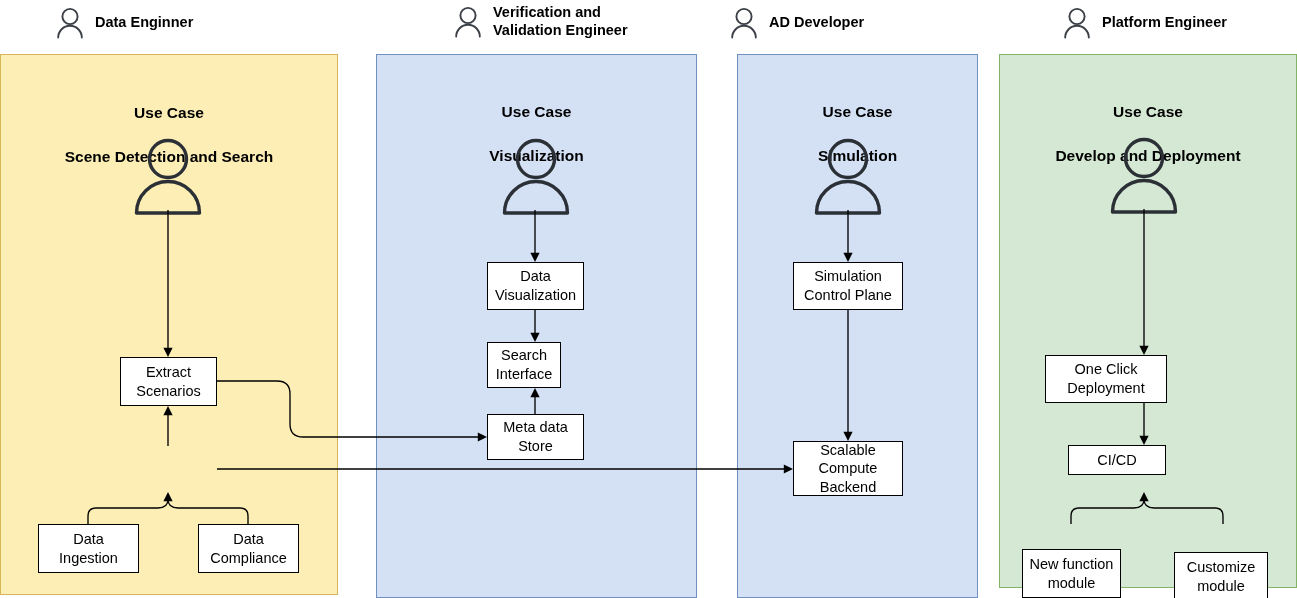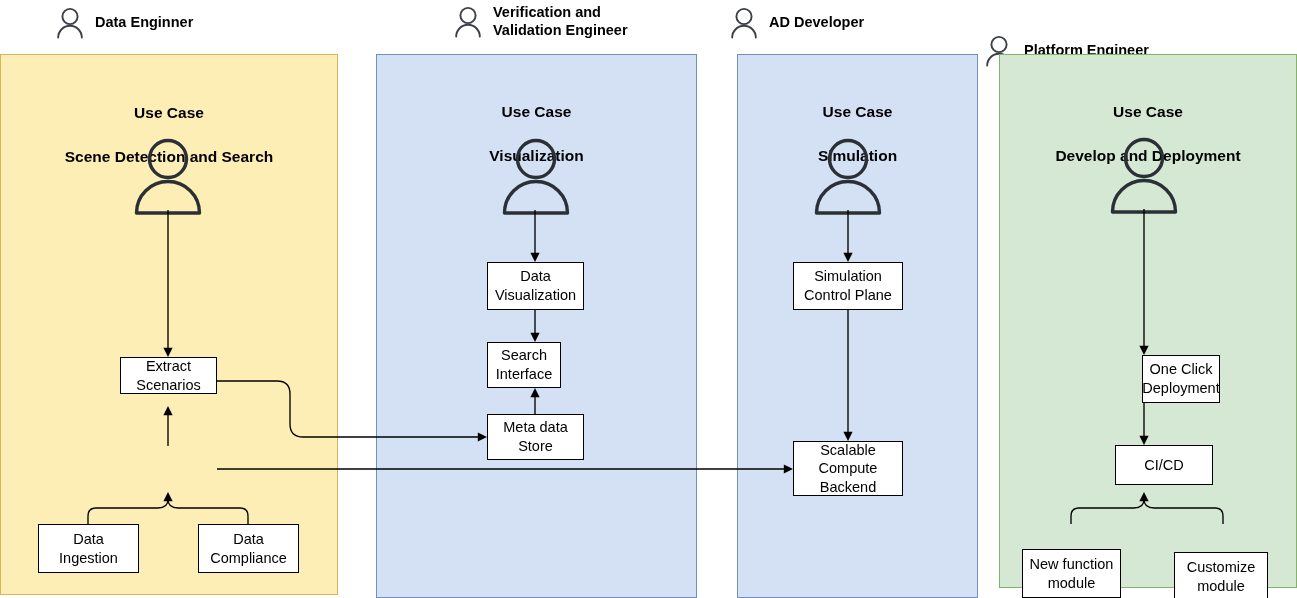--- a/index.html
+++ b/index.html
@@ -126,41 +126,41 @@
   </div>
 
   <div class="actor-head" style="left:729px; top:1px;">
     <svg class="mini-icon" viewBox="0 0 30 34">
       <circle cx="15" cy="10.5" r="7.6" fill="none" stroke="#3b3f46" stroke-width="1.9"></circle>
       <path d="M3.2 31.6 a11.8 11.8 0 0 1 23.6 0" fill="none" stroke="#3b3f46" stroke-width="1.9" stroke-linecap="round"></path>
     </svg>
     <div class="actor-label">AD Developer</div>
   </div>
 
-  <div class="actor-head" style="left:984px; top:1px;margin-top:28px;">
+  <div class="actor-head" style="left:1062px; top:1px;">
     <svg class="mini-icon" viewBox="0 0 30 34">
       <circle cx="15" cy="10.5" r="7.6" fill="none" stroke="#3b3f46" stroke-width="1.9"></circle>
       <path d="M3.2 31.6 a11.8 11.8 0 0 1 23.6 0" fill="none" stroke="#3b3f46" stroke-width="1.9" stroke-linecap="round"></path>
     </svg>
     <div class="actor-label">Platform Engineer</div>
   </div>
 
   <div class="lane lane-yellow" style="left:0px; top:54px; width:338px; height:541px;">
     <div class="lane-title" style="top:25px;">
       <span>Use Case</span><br>
       <span>Scene Detection and Search</span>
     </div>
   </div>
 
   <svg class="big-actor" style="left:131px; top:137px;" viewBox="0 0 74 78">
     <circle cx="37" cy="22" r="18.5" fill="none" stroke="#2b2f36" stroke-width="3.4"></circle>
     <path d="M5.5 76 a31.5 31.5 0 0 1 63 0 Z" fill="none" stroke="#2b2f36" stroke-width="3.4" stroke-linejoin="round"></path>
   </svg>
 
-  <div class="node" style="left:120px; top:357px; width:97px; height:37px;">
+  <div class="node" style="left:120px; top:357px; width:97px; height:49px;">
     <span>Extract
 Scenarios</span>
   </div>
   <div class="node" style="left:38px; top:524px; width:101px; height:49px;">
     <span>Data
 Ingestion</span>
   </div>
   <div class="node" style="left:198px; top:524px; width:101px; height:49px;">
     <span>Data
 Compliance</span>
@@ -218,25 +218,25 @@
       <span>Use Case</span><br>
       <span>Develop and Deployment</span>
     </div>
   </div>
 
   <svg class="big-actor" style="left:1107px; top:136px;" viewBox="0 0 74 78">
     <circle cx="37" cy="22" r="18.5" fill="none" stroke="#2b2f36" stroke-width="3.4"></circle>
     <path d="M5.5 76 a31.5 31.5 0 0 1 63 0 Z" fill="none" stroke="#2b2f36" stroke-width="3.4" stroke-linejoin="round"></path>
   </svg>
 
-  <div class="node" style="left:1142px; top:355px; width:78px; height:48px;">
+  <div class="node" style="left:1045px; top:355px; width:122px; height:48px;">
     <span>One Click
 Deployment</span>
   </div>
-  <div class="node" style="left:1115px; top:445px; width:98px; height:40px;">
+  <div class="node" style="left:1068px; top:445px; width:98px; height:30px;">
     <span>CI/CD</span>
   </div>
   <div class="node" style="left:1022px; top:549px; width:99px; height:49px;">
     <span>New function
 module</span>
   </div>
   <div class="node" style="left:1174px; top:552px; width:94px; height:49px;">
     <span>Customize
 module</span>
   </div>

